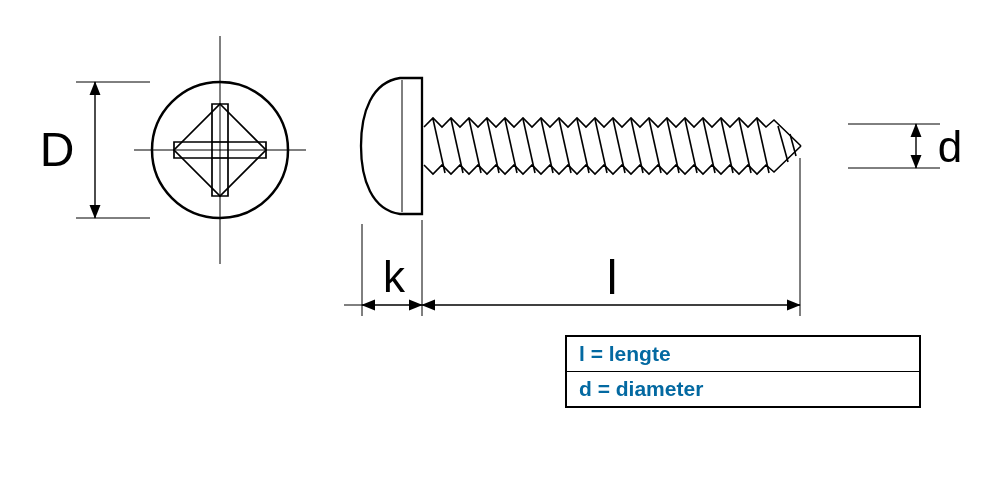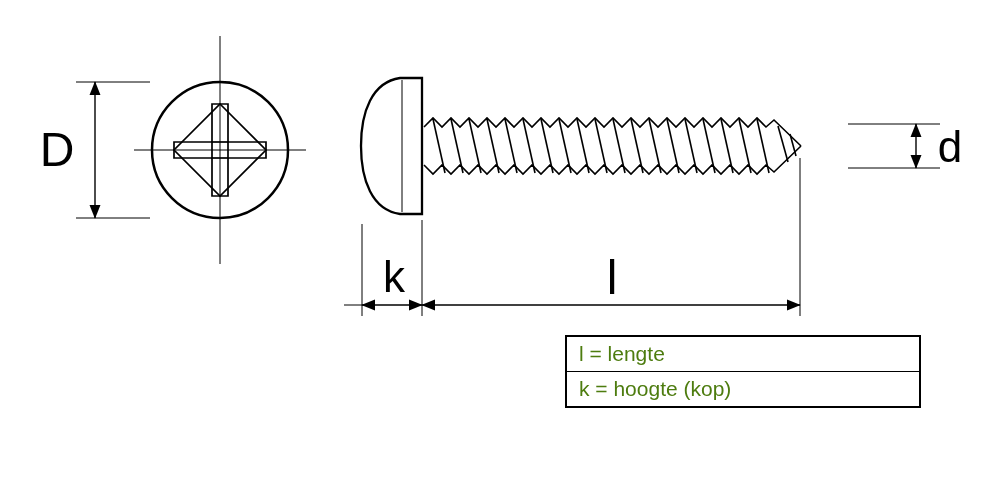--- a/index.html
+++ b/index.html
@@ -10,21 +10,21 @@
   .med{stroke:#000;stroke-width:1.7;fill:none;}
   .thick{stroke:#000;stroke-width:2.5;fill:none;}
   .dim{stroke:#000;stroke-width:1.4;fill:none;}
   .headfill{stroke:#000;stroke-width:2.3;fill:#fff;}
   #threads polyline,#threads line{stroke:#000;stroke-width:1.6;fill:none;}
   text{fill:#000;font-family:"Liberation Sans",sans-serif;}
   .dim-label-lg{font-size:48px;}
   .dim-label-md{font-size:44px;}
   .legend{position:absolute;left:565px;top:335px;width:352px;border:2px solid #000;background:#fff;}
   .legend-row{height:34px;display:flex;align-items:center;padding:0 12px;
-              border-top:1.5px solid #000;font-weight:normal;font-size:21px;color:#4d7c0f;}
+              border-top:1.5px solid #000;font-weight:bold;font-size:21px;color:#0369a1;}
   .legend-row:first-child{border-top:none;}
 </style>
 </head>
 <body>
 
 <div id="stage">
 
   <svg width="1000" height="500" viewBox="0 0 1000 500">
     <defs>
       <marker id="dimArrow" viewBox="0 0 10 10" refX="9.5" refY="5" markerWidth="10" markerHeight="10" orient="auto-start-reverse">
@@ -95,16 +95,16 @@
 
     <g>
       <line class="thin" x1="800" y1="158" x2="800" y2="316"></line>
       <line class="dim" x1="422" y1="305" x2="800" y2="305" marker-start="url(#dimArrow)" marker-end="url(#dimArrow)"></line>
       <text class="dim-label-lg" x="612" y="294" text-anchor="middle">l</text>
     </g>
   </svg>
 
   <div class="legend">
     <div class="legend-row">l = lengte</div>
-    <div class="legend-row">k = hoogte (kop)</div>
+    <div class="legend-row">d = diameter</div>
   </div>
 
 </div>
 
 </body></html>

